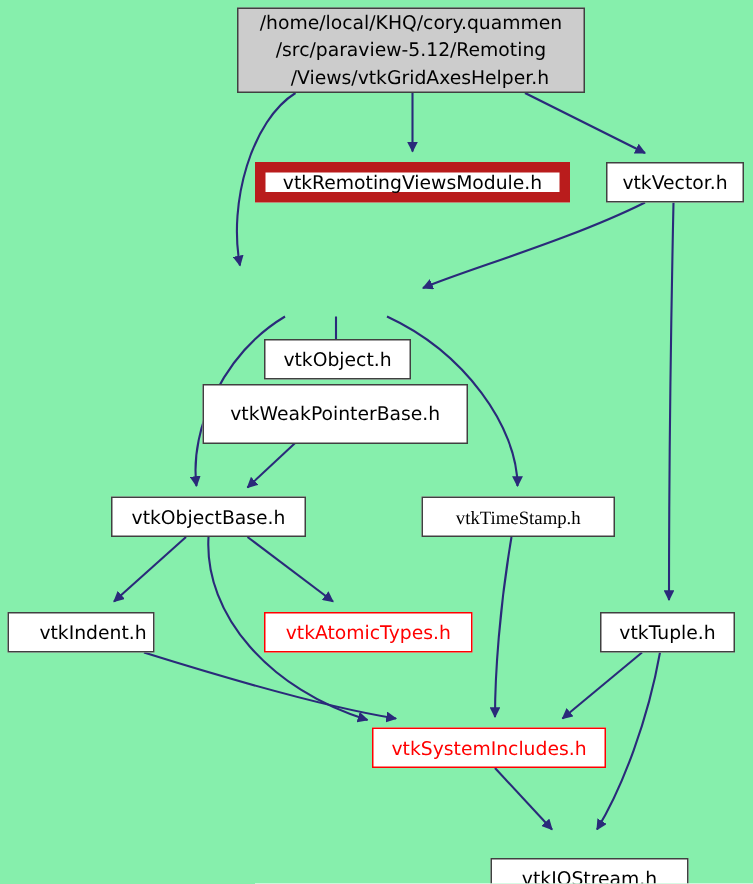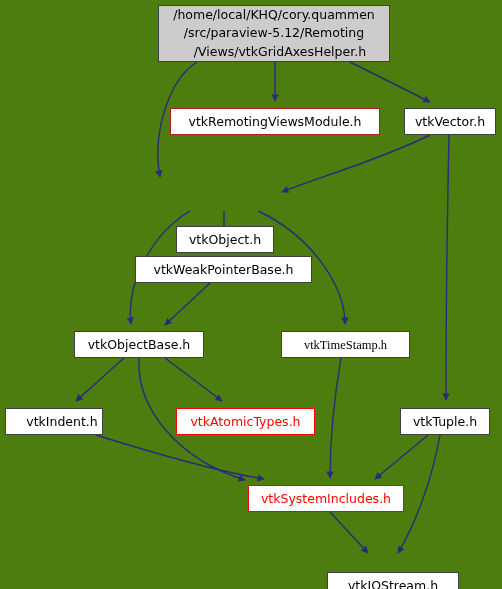--- a/index.html
+++ b/index.html
@@ -4,21 +4,21 @@
 <style>
   html, body {
     margin: 0;
     padding: 0;
     background: #ffffff;
   }
   #canvas {
     position: relative;
     width: 502px;
     height: 589px;
-    background: #4d7c0f;
+    background: #86efac;
     font-family: "DejaVu Sans", sans-serif;
     overflow: hidden;
   }
   #edges {
     position: absolute;
     left: 0;
     top: 0;
     width: 502px;
     height: 589px;
   }
@@ -39,21 +39,21 @@
   }
   .node.root {
     background: #cccccc;
     border: 1px solid #404040;
     white-space: pre;
     font-size: 12.5px;
     line-height: 1.45;
     z-index: 6;
   }
   .node.dim {
-    border: 1px solid #b91c1c;
+    border: 7px solid #b91c1c;
   }
   .node.red {
     border: 1px solid #ff0000;
     color: #ff0000;
   }
 </style>
 </head>
 <body>
 
 <div id="canvas">
@@ -105,21 +105,21 @@
   <div class="node root" style="left:158px; top:5px; width:232px; height:57px;">/home/local/KHQ/cory.quammen
 /src/paraview-5.12/Remoting
    /Views/vtkGridAxesHelper.h</div>
 
   <div class="node dim" style="left:170px; top:108px; width:210px; height:27px;">vtkRemotingViewsModule.h</div>
 
   <div class="node" style="left:404px; top:108px; width:92px; height:27px;">vtkVector.h</div>
 
   <div class="node" style="left:176px; top:184px; width:98px; height:27px;margin-top:42px;">vtkObject.h</div>
 
-  <div class="node" style="left:135px; top:256px; width:177px; height:27px;">vtkWeakPointerBase.h</div>
+  <div class="node" style="left:135px; top:256px; width:177px; height:40px;">vtkWeakPointerBase.h</div>
 
   <div class="node" style="left:74px; top:331px; width:130px; height:27px;">vtkObjectBase.h</div>
 
   <div class="node" style="left:281px; top:331px; width:129px; height:27px;font-family:Liberation Serif, serif;">vtkTimeStamp.h</div>
 
   <div class="node" style="left:5px; top:408px; width:98px; height:27px;padding-left:16px;">vtkIndent.h</div>
 
   <div class="node" style="left:400px; top:408px; width:90px; height:27px;">vtkTuple.h</div>
 
   <div class="node red" style="left:176px; top:408px; width:139px; height:27px;">vtkAtomicTypes.h</div>

